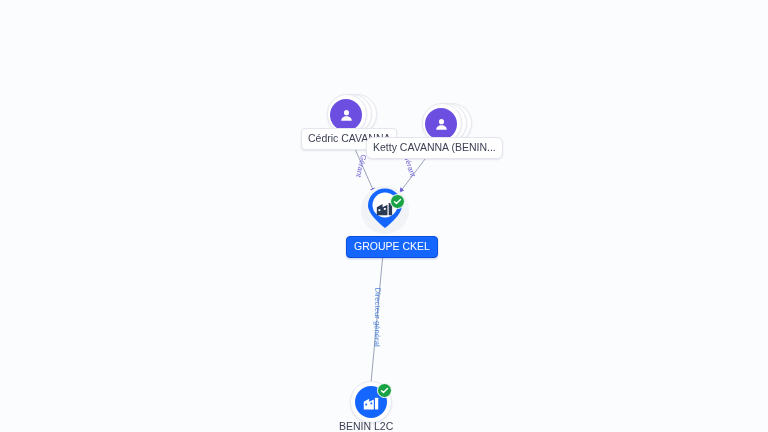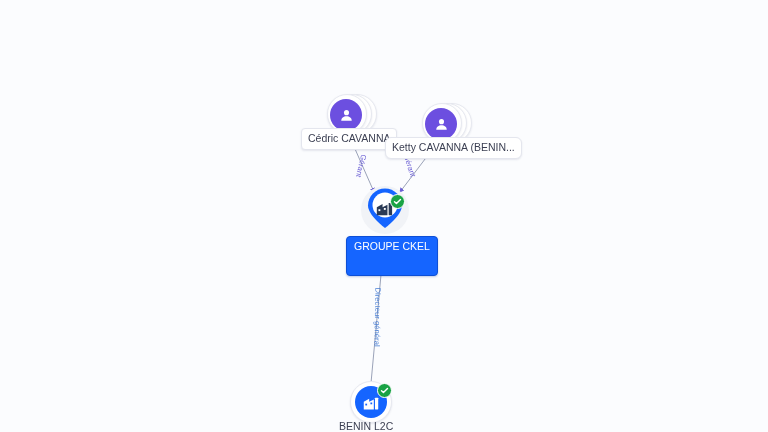--- a/index.html
+++ b/index.html
@@ -112,21 +112,21 @@
     font-size: 10.5px;
     line-height: 1;
     padding: 4px 6px 5px 6px;
     white-space: nowrap;
   }
 
   
   #node-cedric        { left: 326px; top: 94px; }
   #caption-cedric     { left: 301px; top: 128px; }
   #node-ketty         { left: 421px; top: 103px; }
-  #caption-ketty      { left: 385px; top: 137px; border-radius: 6px; }
+  #caption-ketty      { left: 366px; top: 137px; border-radius: 6px; }
 
   
   #node-ckel {
     position: absolute;
     left: 357px;
     top: 184px;
     width: 56px;
     height: 62px;
   }
   .pin-halo {
@@ -171,21 +171,21 @@
   #badge-ckel { left: 33px; top: 10px; }
 
   .company-pill {
     position: absolute;
     background: #1565ff;
     color: #ffffff;
     border: 1px solid #0d4fd6;
     border-radius: 4px;
     font-size: 10.5px;
     line-height: 1;
-    padding: 4px 7px 23px 7px;
+    padding: 4px 7px 5px 7px;
     white-space: nowrap;
     box-shadow: 0 1px 2px rgba(20,60,160,0.25);
   }
   #pill-ckel { left: 346px; top: 236px; }
 
   
   #node-l2c {
     position: absolute;
     left: 350px;
     top: 381px;

